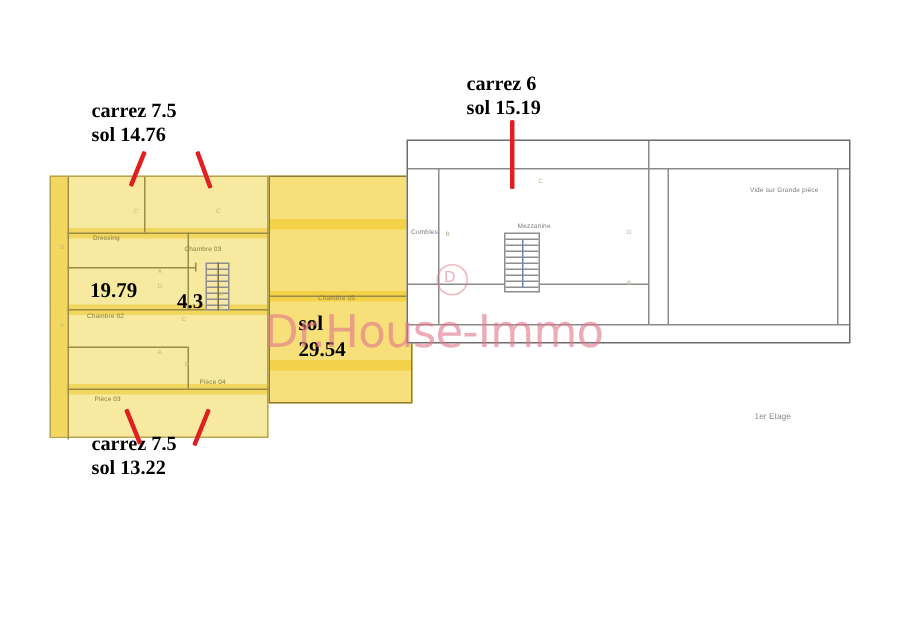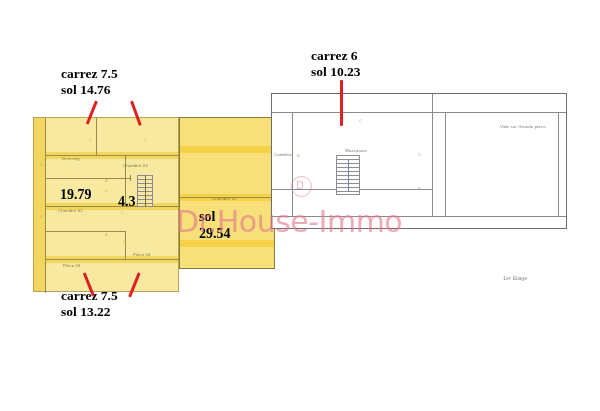--- a/index.html
+++ b/index.html
@@ -289,21 +289,21 @@
   <div class="tag-green" style="left:418px;top:152px;">D</div>
   <div class="tag-green" style="left:418px;top:186px;">E</div>
 
   <div class="annot annot-lg" style="left:61px;top:66px;">
     <div>carrez 7.5</div>
     <div>sol 14.76</div>
   </div>
 
   <div class="annot annot-lg" style="left:311px;top:48px;">
     <div>carrez 6</div>
-    <div>sol 10.23</div>
+    <div>sol 15.19</div>
   </div>
 
   <div class="annot annot-lg" style="left:61px;top:288px;">
     <div>carrez 7.5</div>
     <div>sol 13.22</div>
   </div>
 
   <div class="annot annot-num" style="left:60px;top:186px;">19.79</div>
   <div class="annot annot-num" style="left:118px;top:193px;">4.3</div>
 

